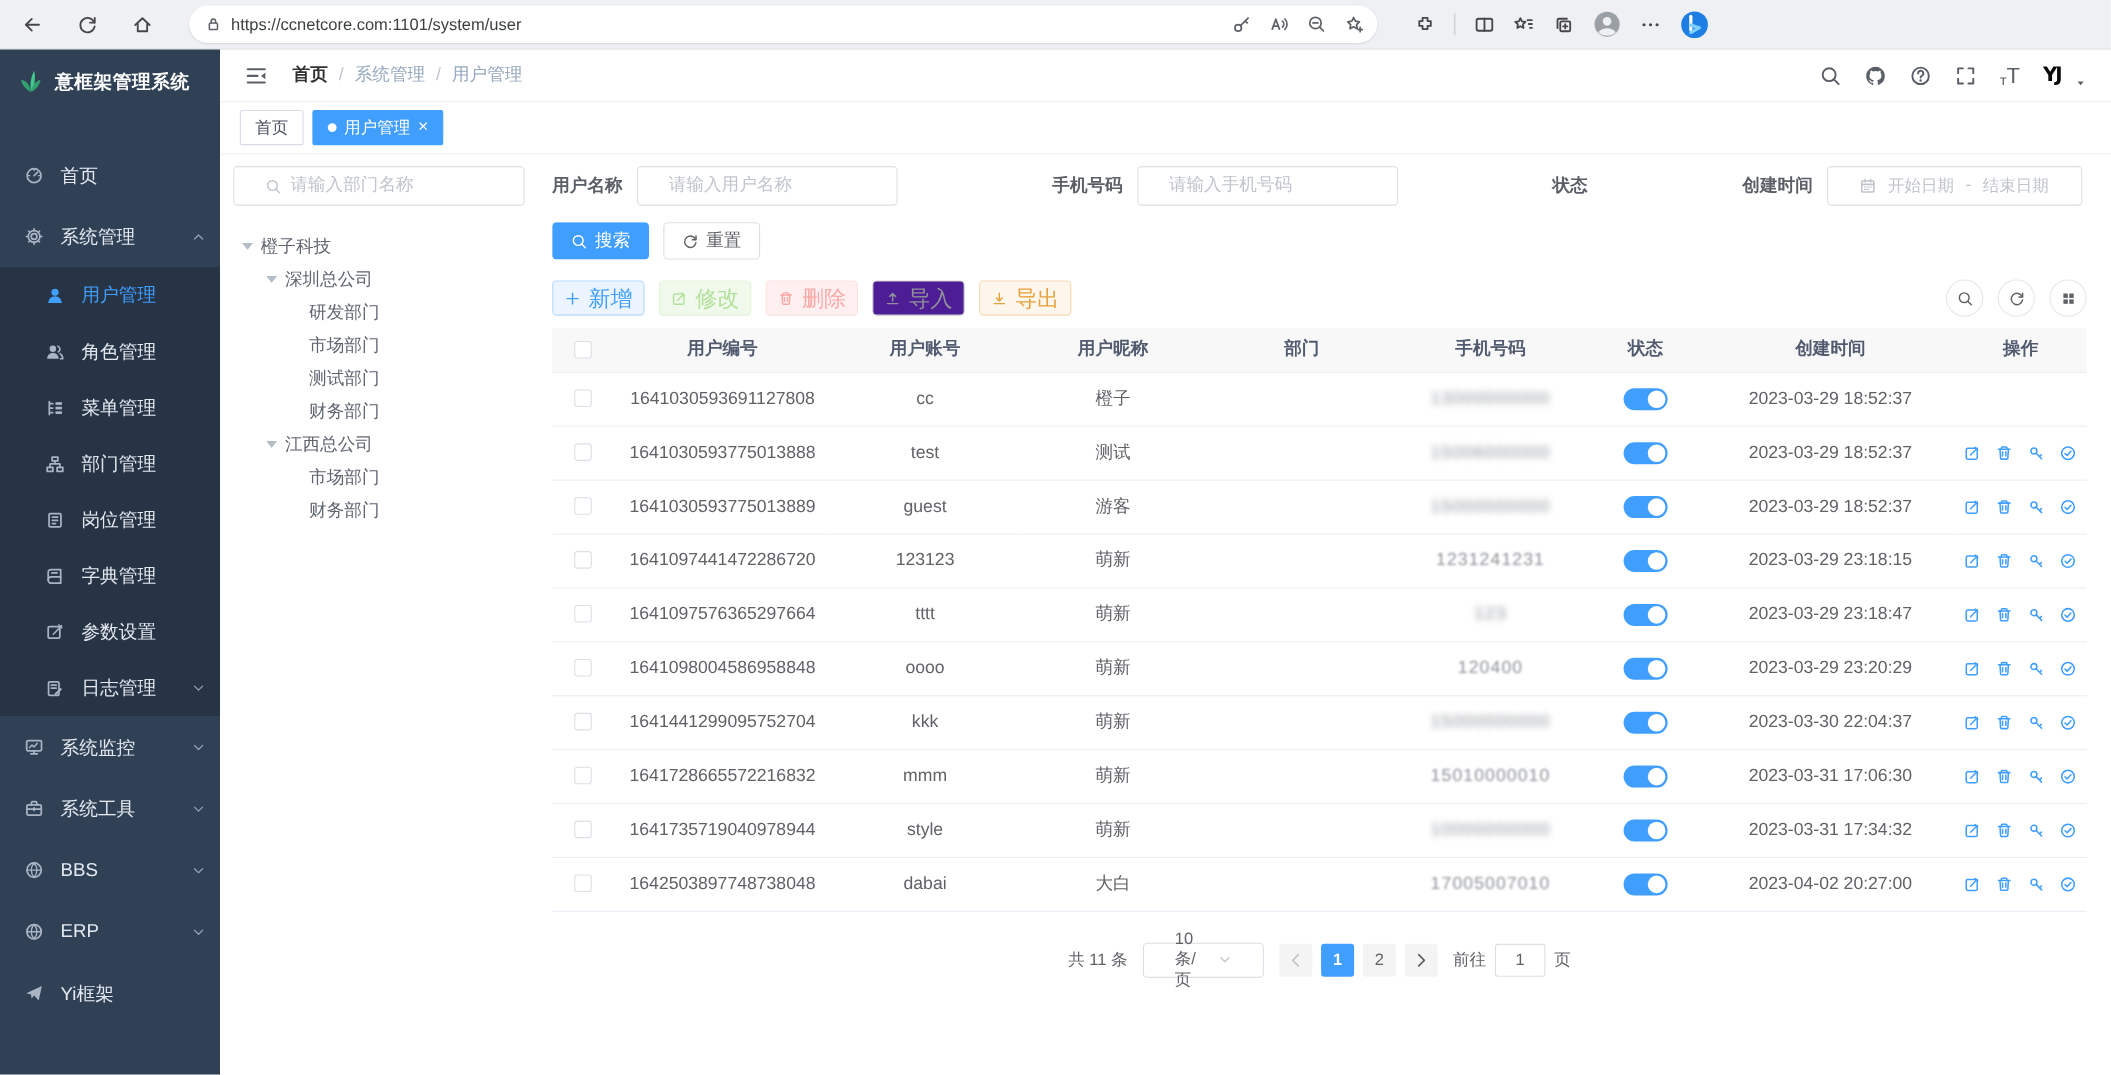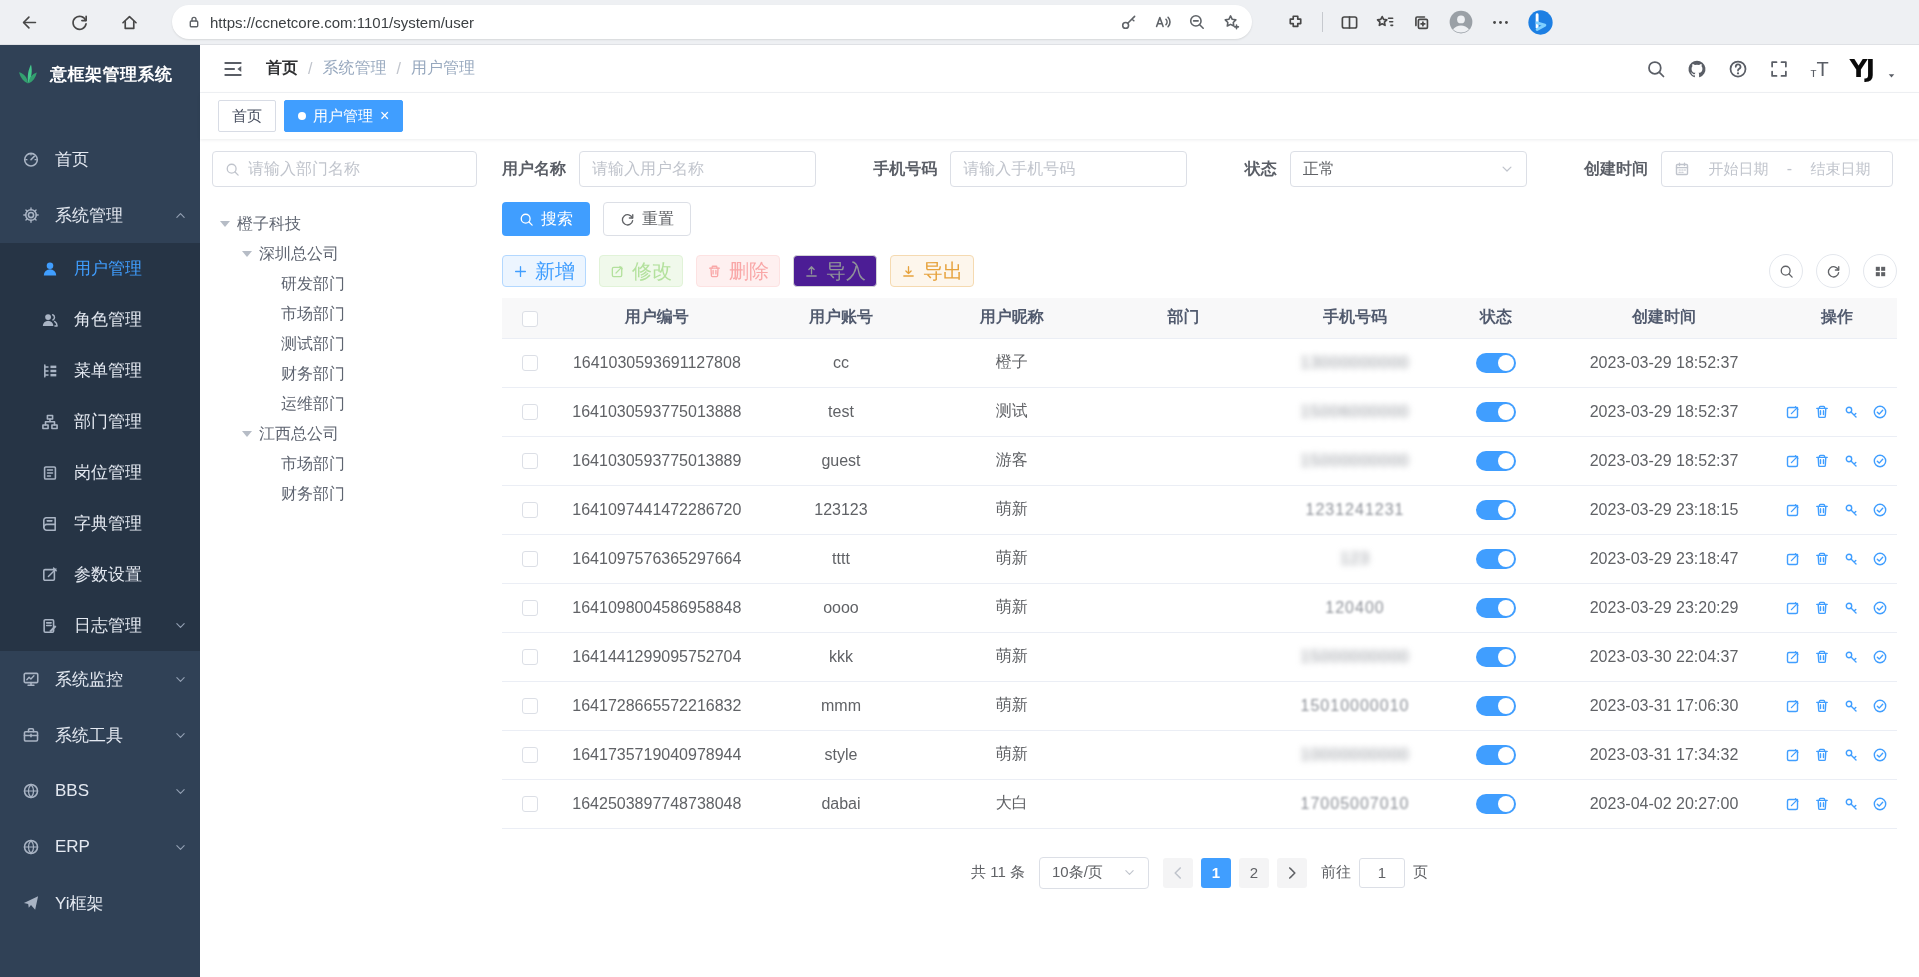--- a/index.html
+++ b/index.html
@@ -37,34 +37,34 @@
 .main{flex:1;display:flex;flex-direction:column;min-width:0}
 .navbar{height:48px;display:flex;align-items:center;padding:0 22px;gap:6px;border-bottom:1px solid #f0f2f5}
 .fold{font-size:22px;color:#5a5e66;margin-right:16px;cursor:pointer}
 .crumb{display:flex;align-items:center;font-size:16px;gap:10px}
 .crumb .sep{color:#c0c4cc}
 .crumb .cr{color:#97a8be}
 .crumb .cr.first{color:#303133;font-weight:bold}
 .nav-right{margin-left:auto;display:flex;align-items:center;gap:21px;color:#5a5e66;font-size:20px}
 .nav-right .ic{cursor:pointer}
 .fontsize-ic{display:inline-flex;align-items:flex-end;cursor:pointer}
-.yj{font-weight:900;font-size:25px;color:#0a0a0a;letter-spacing:-2px;cursor:pointer;font-family:"DejaVu Sans",sans-serif}
+.yj{font-weight:900;font-size:18px;color:#0a0a0a;letter-spacing:-2px;cursor:pointer;font-family:"DejaVu Sans",sans-serif}
 .avatar-caret{font-size:11px;color:#5a5e66;margin-left:-8px;margin-top:14px}
 
 .tabbar{height:46px;display:flex;align-items:center;padding:0 18px;gap:8px;box-shadow:0 1px 3px rgba(0,21,41,.08)}
 .tab{height:32px;display:inline-flex;align-items:center;padding:0 13px;border:1px solid #d8dce5;background:#fff;color:#495060;font-size:15px;gap:7px;cursor:pointer;border-radius:2px}
 .tab.active{background:#409eff;border-color:#409eff;color:#fff}
 .tab .dot{width:8px;height:8px;border-radius:50%;background:#fff;display:inline-block}
 .tab .x{font-size:16px;line-height:1}
 
 .content{flex:1;display:flex;padding:12px 22px 0 12px;gap:25px;overflow:hidden}
 .left-col{width:265px;flex-shrink:0}
 .right-col{flex:1;min-width:0;display:flex;flex-direction:column}
 
-.inputbox{height:36px;border:1px solid #dcdfe6;border-radius:4px;background:#fff;display:flex;align-items:center;padding:0 12px;font-size:16px;color:#606266}
+.inputbox{height:36px;border:1px solid #dcdfe6;border-radius:4px;background:#fff;display:flex;align-items:center;padding:0 28px;font-size:16px;color:#606266}
 .inputbox input{border:none;outline:none;flex:1;font:inherit;color:#606266;min-width:0;background:transparent}
 .inputbox input::placeholder{color:#c0c4cc}
 .dept-search .sic{color:#c0c4cc;margin-right:8px;font-size:15px}
 
 #tree{margin-top:22px;font-size:16px;color:#5e6470}
 .tnode{height:30px;display:flex;align-items:center;cursor:pointer}
 .tcaret{width:0;height:0;border:5px solid transparent;border-top:6px solid #b6bcc6;margin:5px 7px 0 0}
 .tcaret.blank{border:none;width:10px;margin-right:7px}
 
 .filter-row{display:flex;align-items:center;justify-content:space-between;margin-bottom:15px;padding-right:4px}
@@ -505,24 +505,20 @@
               <span>市场部门</span>
             </div>
             <div class="tnode" style="padding-left:52px">
               <span class="tcaret blank"></span>
               <span>测试部门</span>
             </div>
             <div class="tnode" style="padding-left:52px">
               <span class="tcaret blank"></span>
               <span>财务部门</span>
             </div>
-            <div class="tnode" style="padding-left:52px">
-              <span class="tcaret blank"></span>
-              <span>运维部门</span>
-            </div>
             <div class="tnode" style="padding-left:30px">
               <span class="tcaret"></span>
               <span>江西总公司</span>
             </div>
             <div class="tnode" style="padding-left:52px">
               <span class="tcaret blank"></span>
               <span>市场部门</span>
             </div>
             <div class="tnode" style="padding-left:52px">
               <span class="tcaret blank"></span>
@@ -540,28 +536,20 @@
             </div>
           </div>
           <div class="fgroup">
             <span class="flabel">手机号码</span>
             <div class="inputbox w237">
               <input placeholder="请输入手机号码" style="">
             </div>
           </div>
           <div class="fgroup">
             <span class="flabel">状态</span>
-            <div class="inputbox w237 sel">
-              <span class="selval">正常</span>
-              <span class="ic schev">
-                  <svg viewBox="0 0 16 16" fill="none" stroke="currentColor" stroke-width="1.4" stroke-linecap="round" stroke-linejoin="round">
-                    <path d="M3.5 5.8 8 10.3l4.5-4.5"></path>
-                  </svg>
-                </span>
-            </div>
           </div>
           <div class="fgroup">
             <span class="flabel">创建时间</span>
             <div class="inputbox date-range">
               <span class="ic cal">
                   <svg viewBox="0 0 16 16" fill="none" stroke="currentColor" stroke-width="1.4" stroke-linecap="round" stroke-linejoin="round">
                     <rect x="2.5" y="3.5" width="11" height="10" rx="1"></rect>
                     <path d="M2.5 6.6h11M5.5 2.3v2.2M10.5 2.3v2.2"></path>
                     <path d="M5 9h1.4M7.7 9h1.4M10.4 9h1.1M5 11.2h1.4M7.7 11.2h1.4" stroke-width="1.1"></path>
                   </svg>

